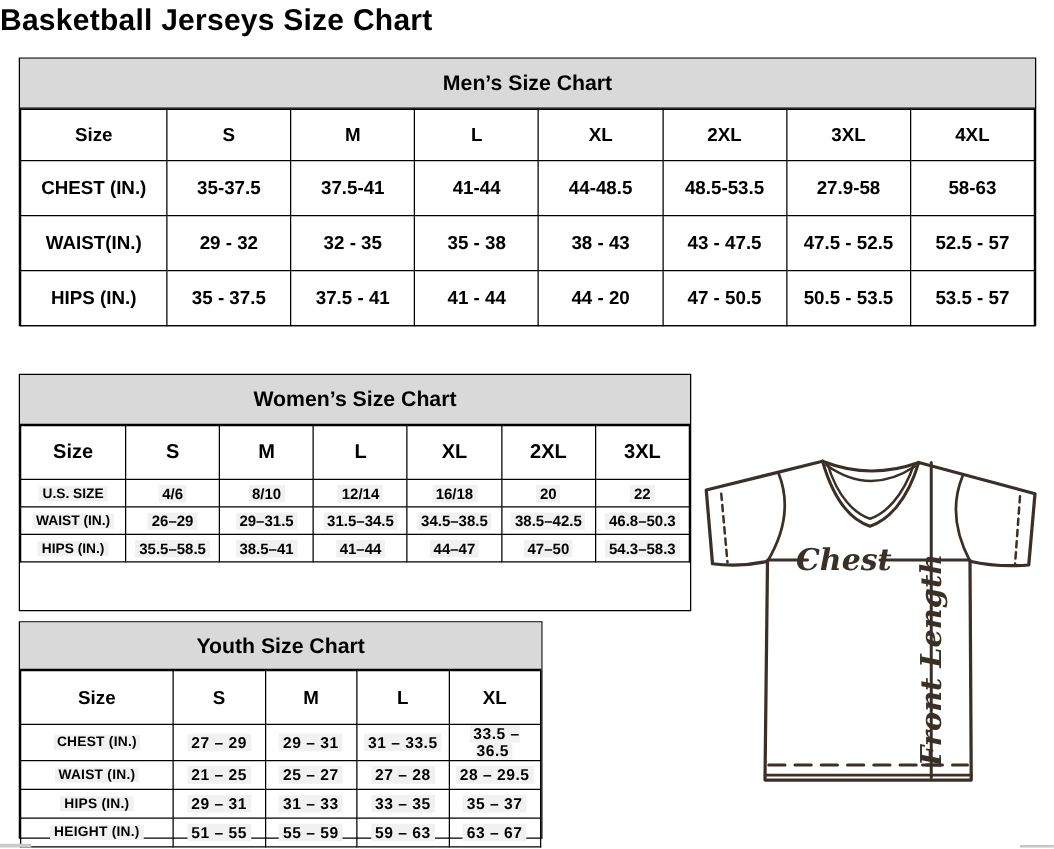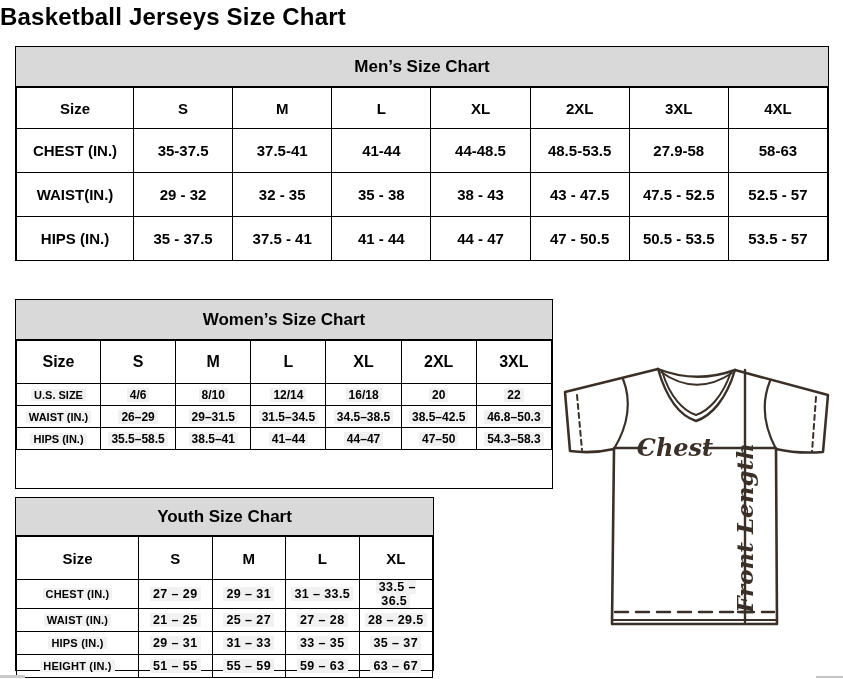--- a/index.html
+++ b/index.html
@@ -116,21 +116,21 @@
           <td><span class="hl">38 - 43</span></td>
           <td><span class="hl">43 - 47.5</span></td>
           <td><span class="hl">47.5 - 52.5</span></td>
           <td><span class="hl">52.5 - 57</span></td>
         </tr>
         <tr>
           <th><span class="hl">HIPS (IN.)</span></th>
           <td><span class="hl">35 - 37.5</span></td>
           <td><span class="hl">37.5 - 41</span></td>
           <td><span class="hl">41 - 44</span></td>
-          <td><span class="hl">44 - 47</span></td>
+          <td><span class="hl">44 - 20</span></td>
           <td><span class="hl">47 - 50.5</span></td>
           <td><span class="hl">50.5 - 53.5</span></td>
           <td><span class="hl">53.5 - 57</span></td>
         </tr>
       </tbody>
     </table>
 </div>
 
 <div class="chart-block" id="block-women">
   <div class="chart-title">Women’s Size Chart</div>

